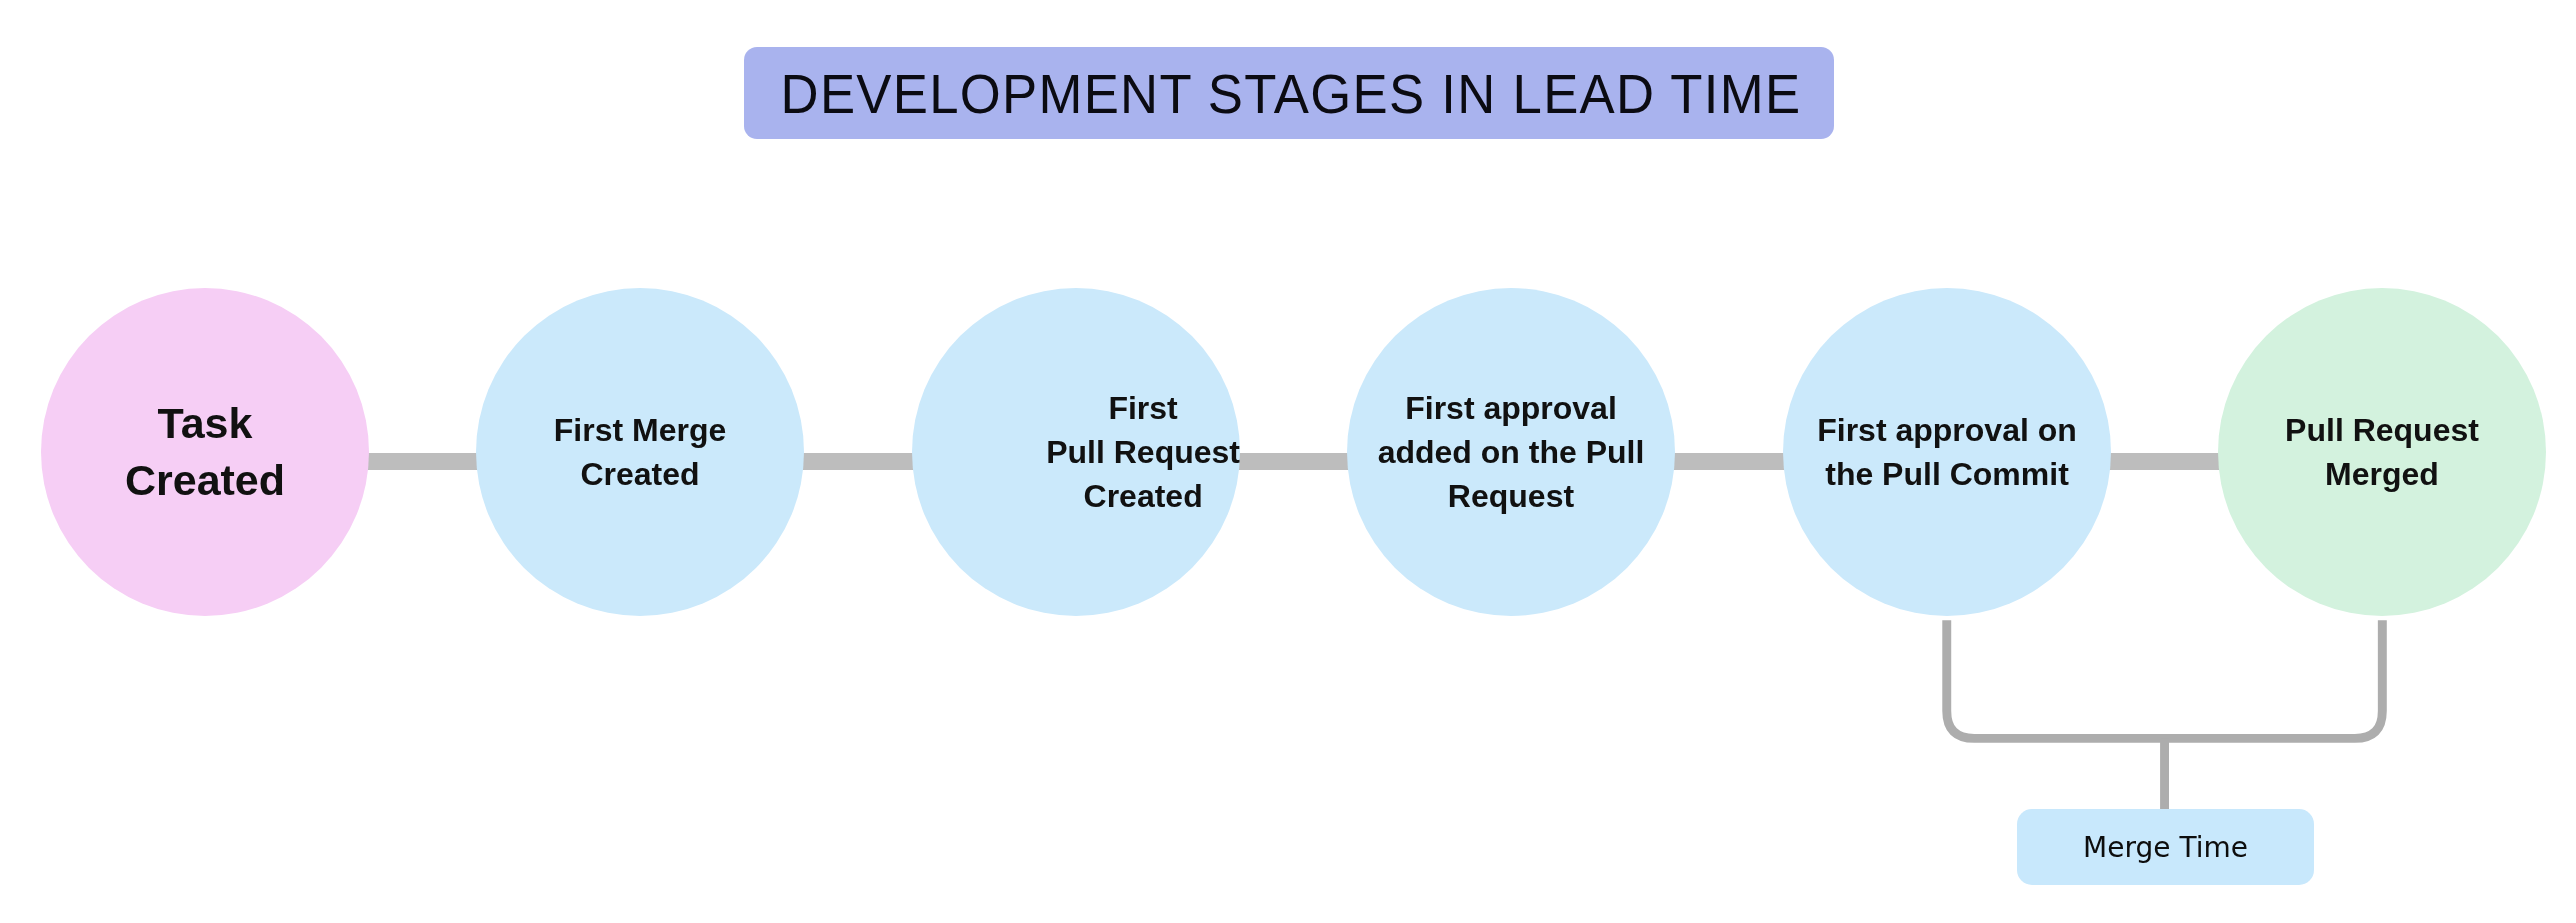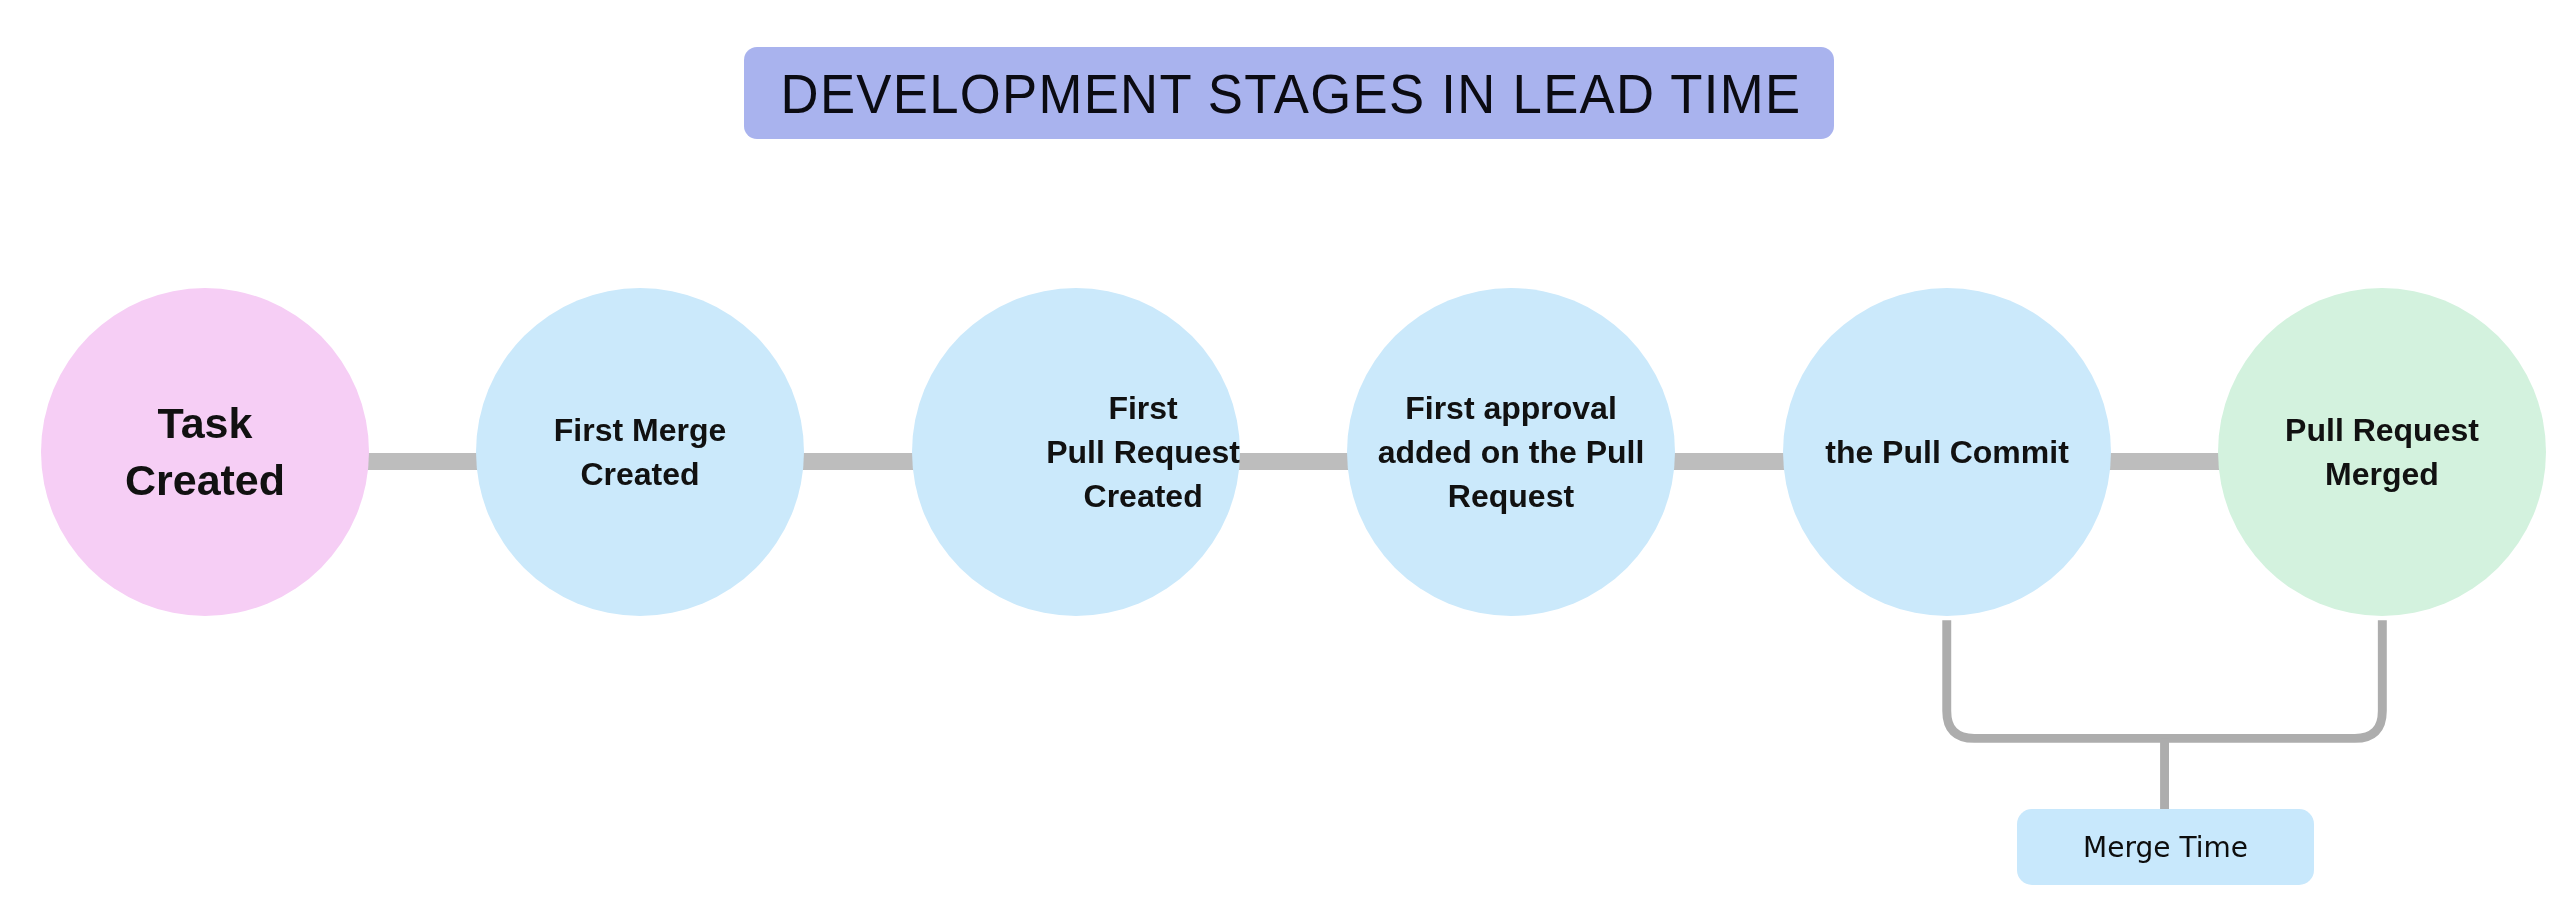--- a/index.html
+++ b/index.html
@@ -116,20 +116,21 @@
   <div class="stage s4">
     <div class="stage-label">
       <span>First approval</span>
       <span>added on the Pull</span>
       <span>Request</span>
     </div>
   </div>
 
   <div class="stage s5">
     <div class="stage-label">
+      <span>First approval on</span>
       <span>the Pull Commit</span>
     </div>
   </div>
 
   <div class="stage end">
     <div class="stage-label">
       <span>Pull Request</span>
       <span>Merged</span>
     </div>
   </div>

